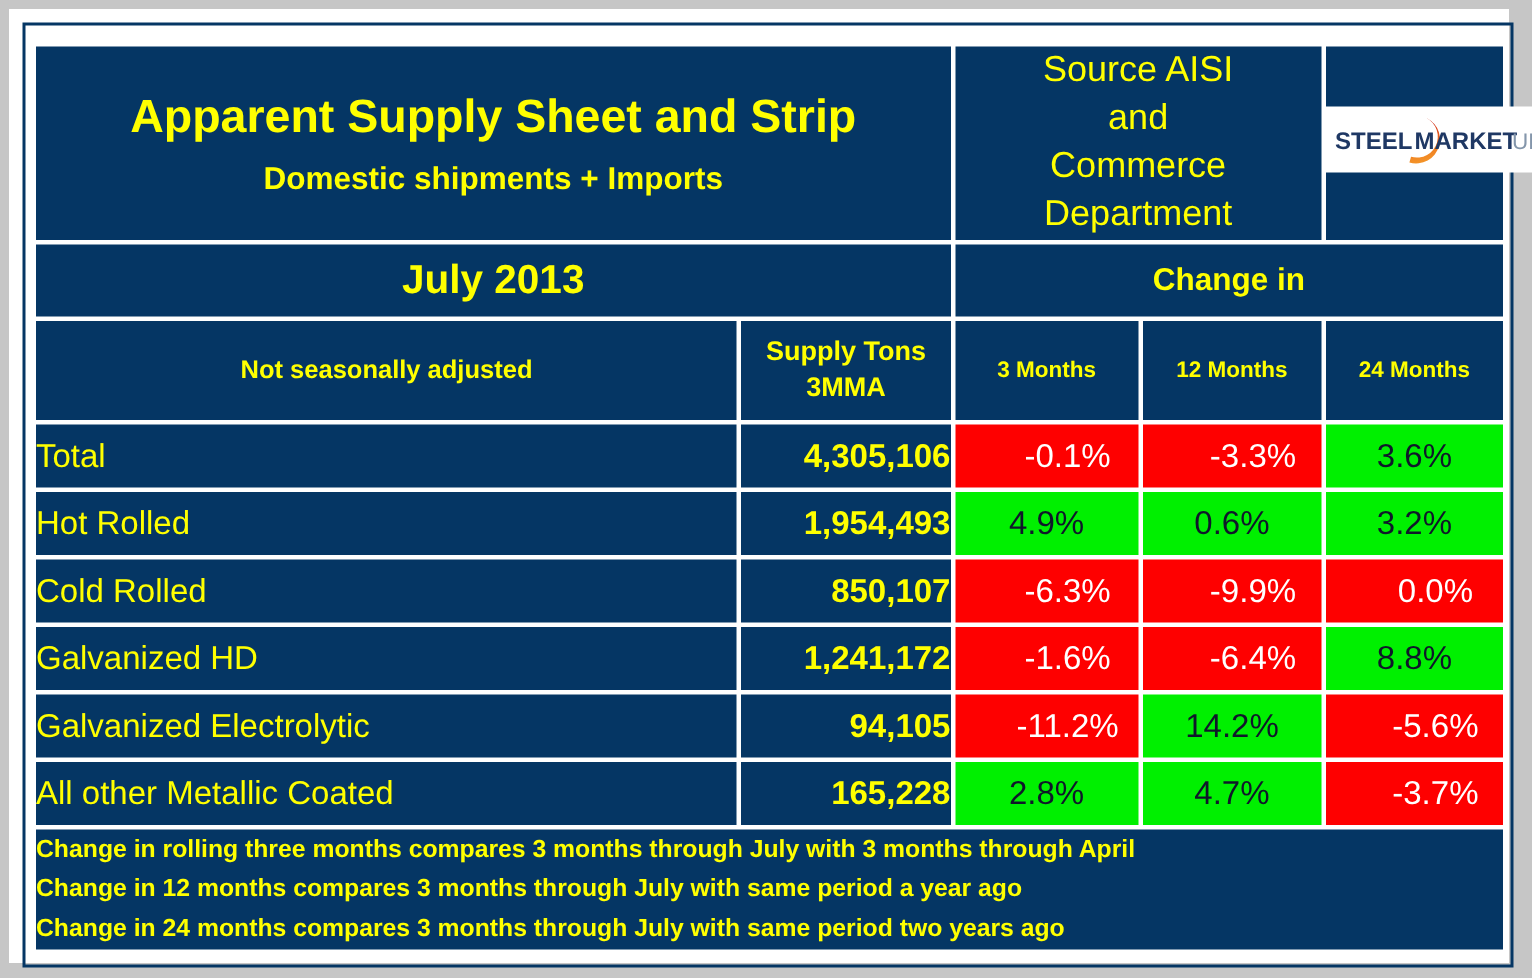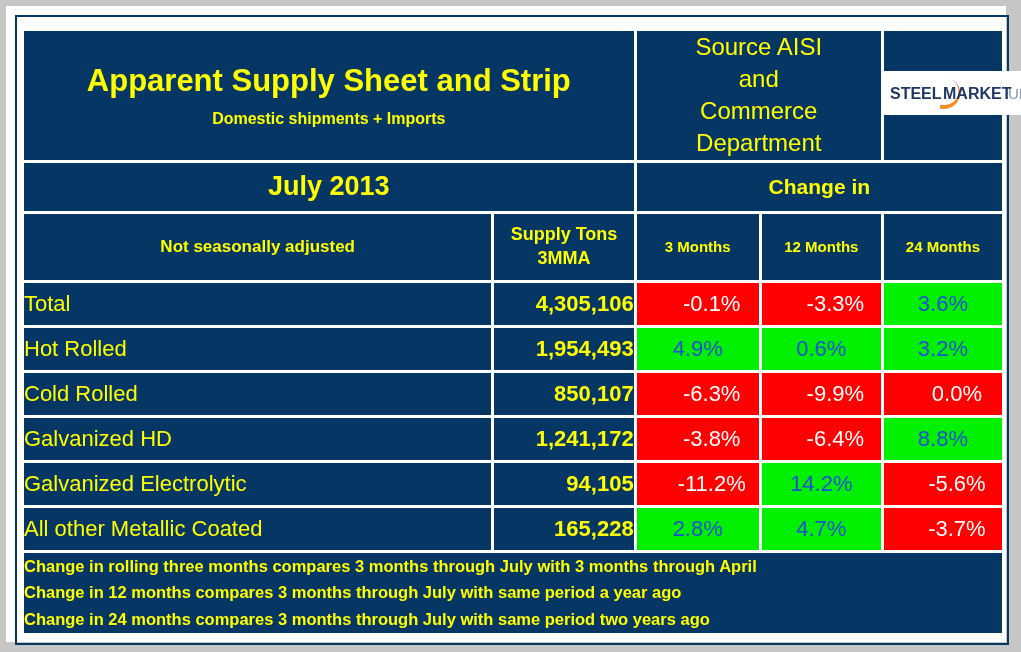--- a/index.html
+++ b/index.html
@@ -65,21 +65,21 @@
     text-align: center;
     padding: 6px 4px 10px 4px;
   }
   .title-main {
     font-size: 31px;
     font-weight: bold;
     line-height: 1.28;
     white-space: nowrap;
   }
   .title-sub {
-    font-size: 16px;
+    font-size: 21px;
     font-weight: bold;
     line-height: 1.3;
     margin-top: 8px;
     white-space: nowrap;
   }
   .source-cell {
     text-align: center;
     font-size: 24px;
     line-height: 1.34;
     padding: 4px 2px;
@@ -145,21 +145,21 @@
     white-space: nowrap;
   }
   .pct {
     font-size: 22px;
     font-weight: normal;
     text-align: center;
     white-space: nowrap;
   }
   .pct.pos {
     background: #00f000;
-    color: #1d4ed8;
+    color: #0f172a;
   }
   .pct.neg {
     background: #fe0000;
     color: #ffffff;
     padding-left: 28px;
   }
 
   
   .footnote {
     text-align: left;
@@ -250,21 +250,21 @@
         <tr class="data-row">
           <td class="cat">Cold Rolled</td>
           <td class="tons">850,107</td>
           <td class="pct neg">-6.3%</td>
           <td class="pct neg">-9.9%</td>
           <td class="pct neg">0.0%</td>
         </tr>
         <tr class="data-row">
           <td class="cat">Galvanized HD</td>
           <td class="tons">1,241,172</td>
-          <td class="pct neg">-3.8%</td>
+          <td class="pct neg">-1.6%</td>
           <td class="pct neg">-6.4%</td>
           <td class="pct pos">8.8%</td>
         </tr>
         <tr class="data-row">
           <td class="cat">Galvanized Electrolytic</td>
           <td class="tons">94,105</td>
           <td class="pct neg">-11.2%</td>
           <td class="pct pos">14.2%</td>
           <td class="pct neg">-5.6%</td>
         </tr>

